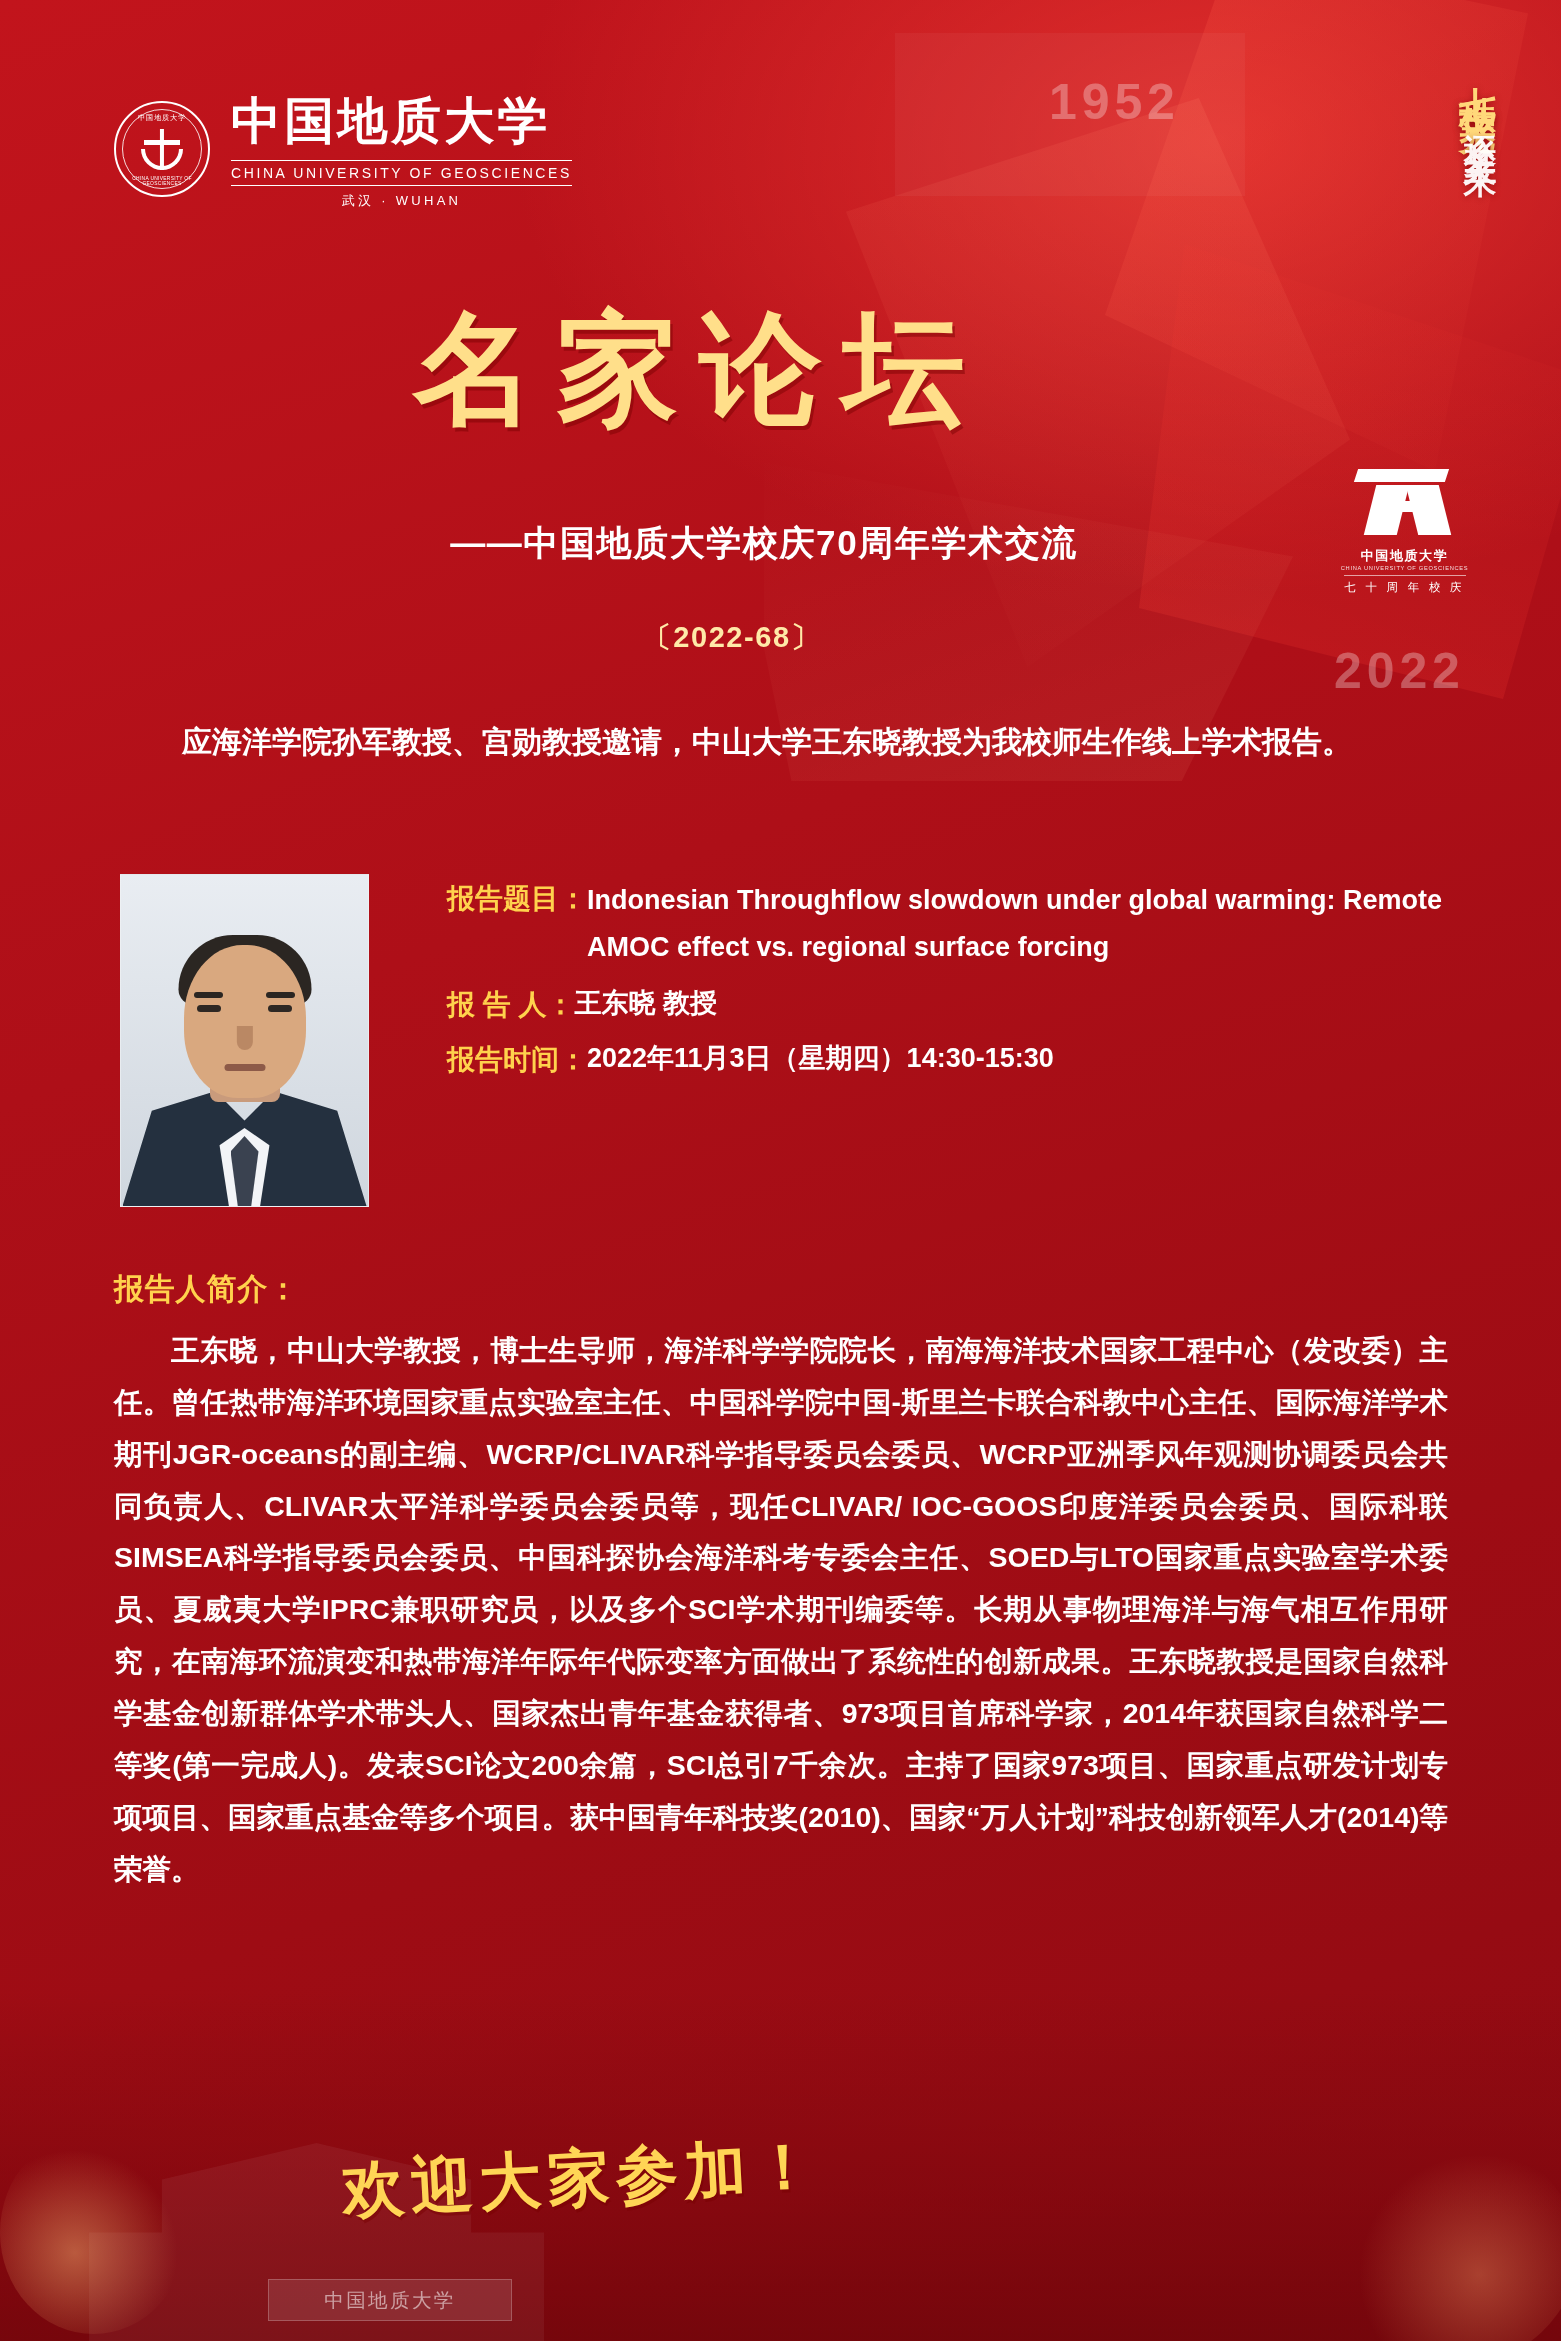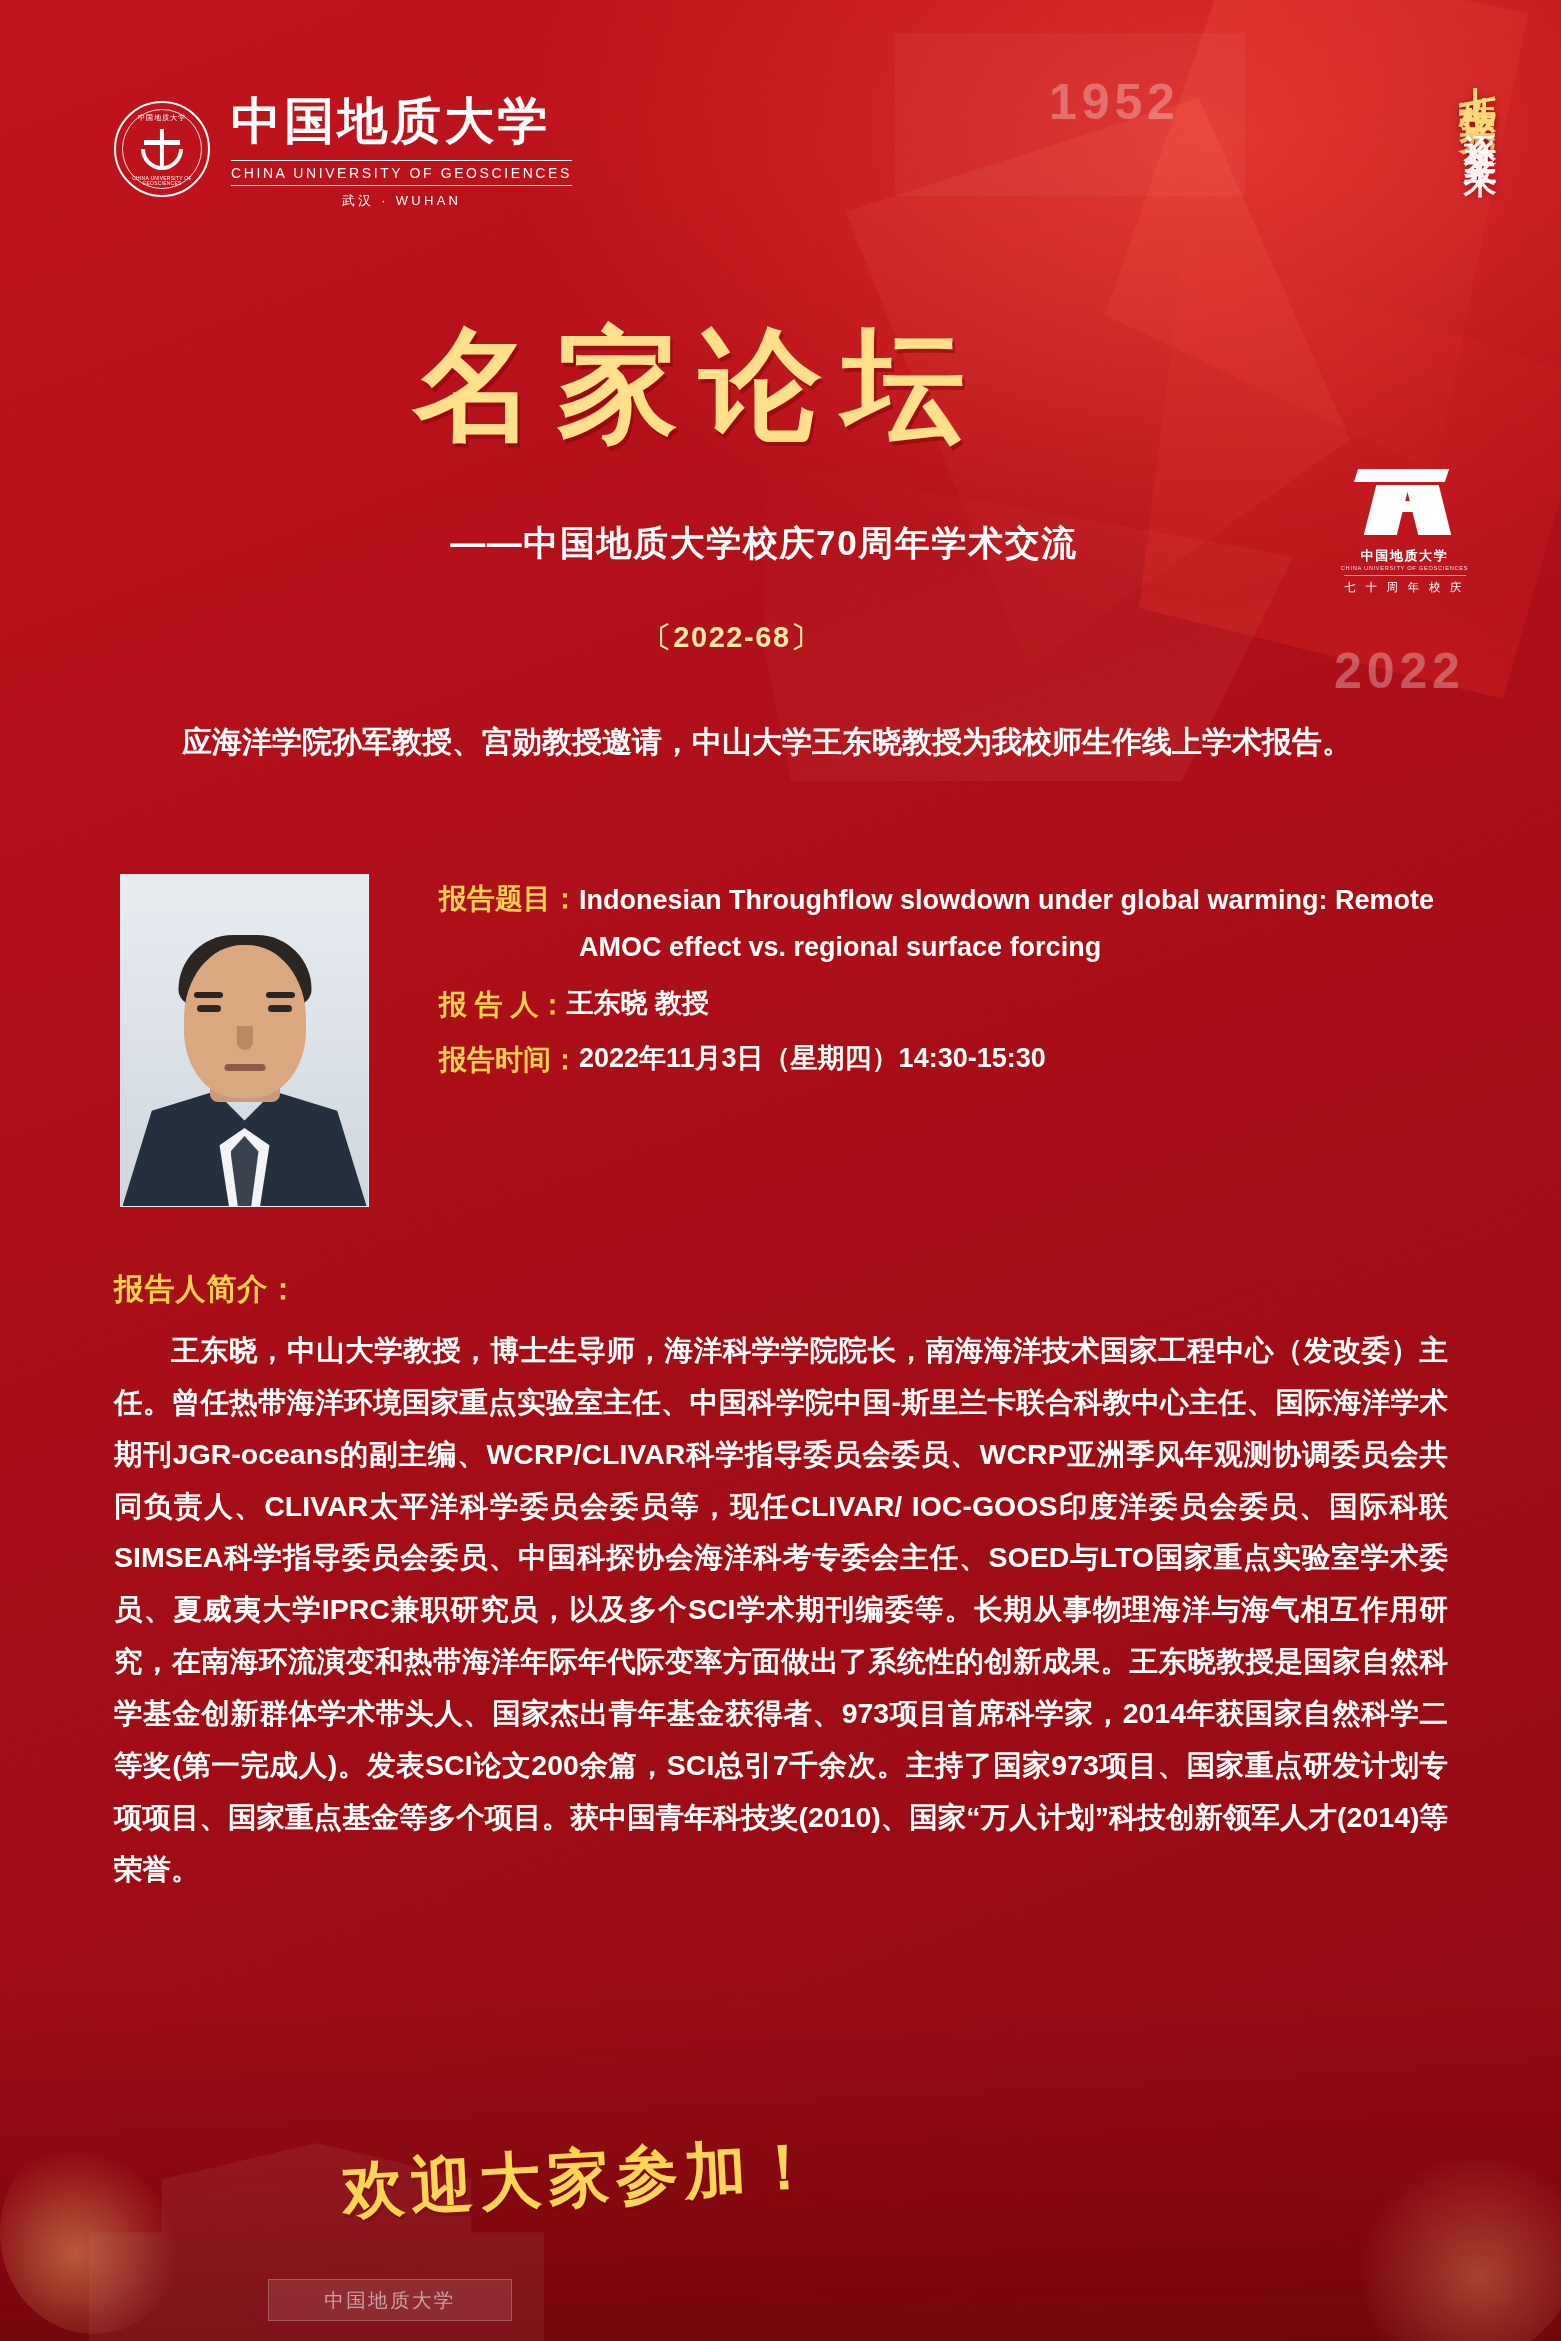--- a/index.html
+++ b/index.html
@@ -130,21 +130,21 @@
   .em-b { left: 18px; top: 21px; width: 33px; height: 50px; transform: skewX(-14deg); }
   .em-c { left: 60px; top: 21px; width: 33px; height: 50px; transform: skewX(14deg); }
   .em-d { left: 41px; top: 37px; width: 33px; height: 11.4px; }
   .emblem-cn { color: #fff; font-size: 13px; letter-spacing: 1.6px; margin-top: 4.9px; font-weight:700; }
   .emblem-en { color: rgba(255,255,255,.85); font-size: 5.7px; letter-spacing: 0.7px; }
   .emblem-line { width: 122px; height: 0.8px; background: rgba(255,255,255,.6); margin: 4.1px 0; }
   .emblem-70 { color: #fff; font-size: 11.4px; letter-spacing: 3.3px; }
 
   
   .maintitle {
-    position: absolute; top: 305px; left: 0; width: 1399px; text-align: center;
+    position: absolute; top: 289px; left: 0; width: 1399px; text-align: center;
     font-family: "Liberation Serif", "DejaVu Serif", serif;
     font-size: 122px; font-weight: 700; letter-spacing: 21px;
     color: #ffdf8a;
     text-shadow: 2.4px 4.1px 0 rgba(120,0,0,.45);
   }
   .subtitle {
     position: absolute; top: 520px; left: 0; width: 1488px; text-align: center;
     font-size: 35px; font-weight: 700; color: #ffffff; letter-spacing: 1.6px;
     font-family: "Liberation Sans", sans-serif;
     padding-left: 40px;
@@ -199,21 +199,21 @@
   .p-eye.l { left: 76px; } .p-eye.r { right: 76px; }
   .p-brow { position: absolute; top: 117px; width: 29px; height: 5.7px; background:#2b2622; border-radius: 3.3px;}
   .p-brow.l { left: 73px; } .p-brow.r { right: 73px; }
   .p-nose { position: absolute; top: 151px; left: 50%; transform: translateX(-50%); width: 16.3px; height: 24.4px;
     background: rgba(160,110,78,.55); border-radius: 0 0 8.1px 8.1px; }
   .p-mouth { position: absolute; top: 189px; left: 50%; transform: translateX(-50%); width: 41px; height: 6.5px;
     background: #8d5a48; border-radius: 4.1px; }
 
   .infoblock { position: absolute; top: 877px; left: 439px; width: 1041px; }
   .inforow { display: flex; margin-bottom: 11.4px; line-height: 1.55; }
-  .lbl { color: #ffd24d; font-size: 28px; font-weight: 700; white-space: nowrap; }
+  .lbl { color: #ffd24d; font-size: 28px; font-weight: 700; white-space: nowrap; margin-left: 8px; }
   .val { color: #ffffff; font-size: 27px; font-weight: 600; }
   .val.en { font-family: "Liberation Sans", sans-serif; }
   .title-val { color: #fff; font-size: 27px; line-height: 1.75; }
 
   
   .bio-head {
     position: absolute; top: 1269px; left: 114px;
     color: #ffd24d; font-size: 30px; font-weight: 700; letter-spacing: 0.8px;
   }
   .bio-body {

